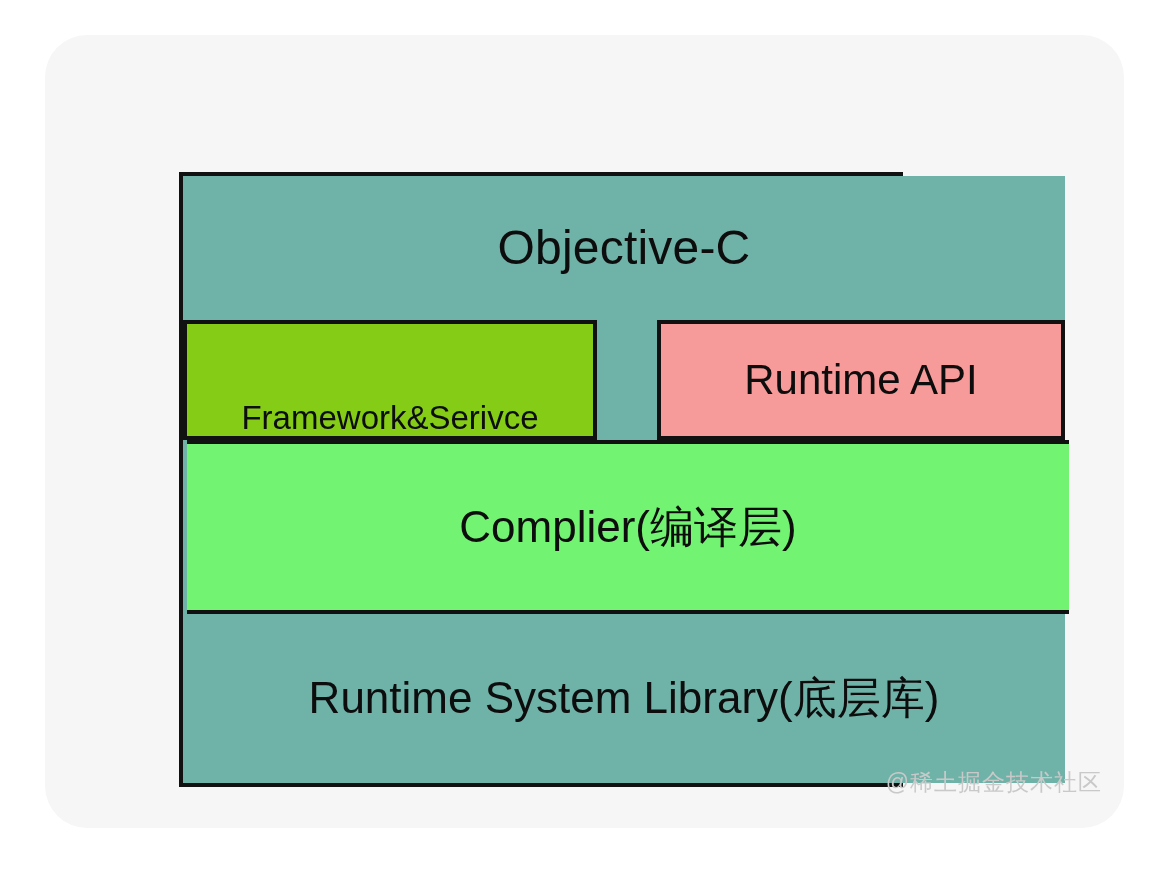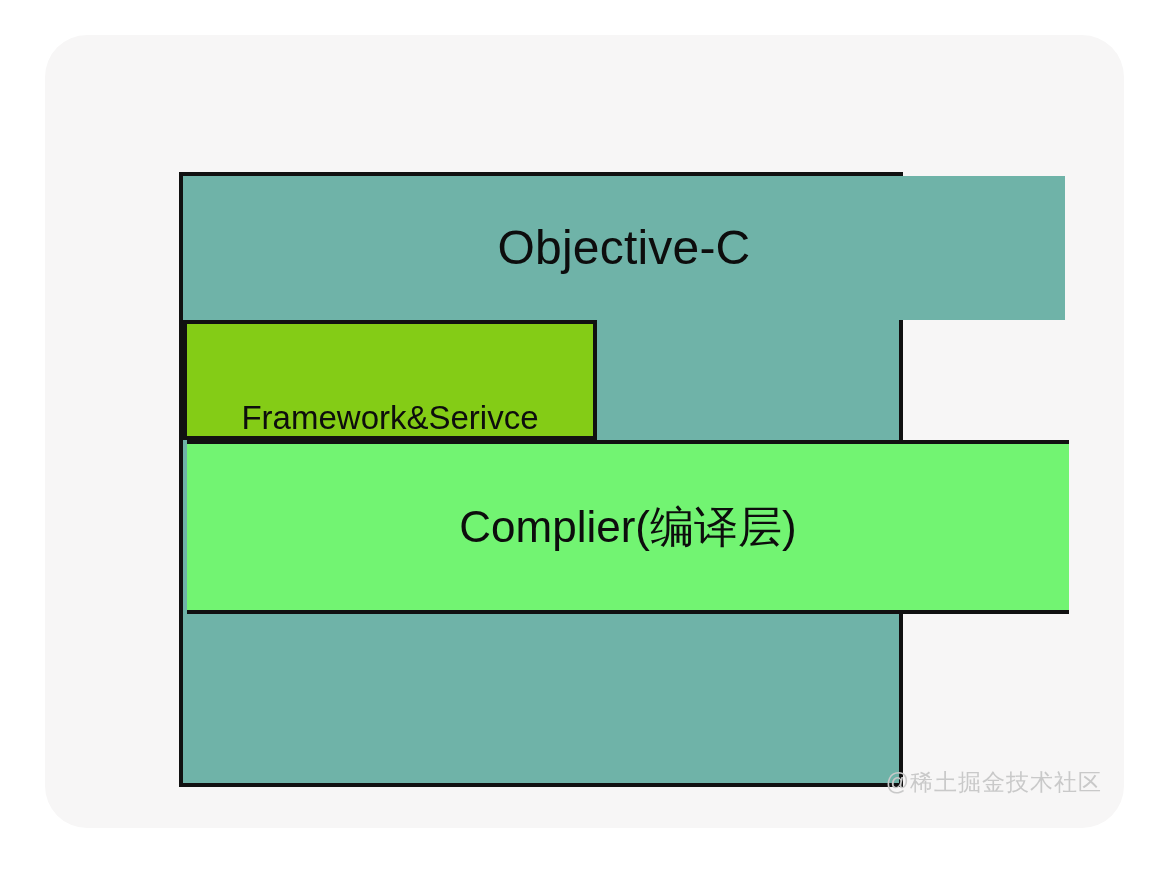--- a/index.html
+++ b/index.html
@@ -128,23 +128,29 @@
   <div id="diagram">
 
     <div class="layer" id="layer-objc">
       <span>Objective-C</span>
     </div>
 
     <div class="layer" id="layer-framework">
       <span>Framework&amp;Serivce</span>
     </div>
 
+    <div class="layer" id="layer-runtime-api">
+      <span>Runtime API</span>
+    </div>
 
     <div class="layer" id="layer-complier">
       <span>Complier(编译层)</span>
     </div>
 
+    <div class="layer" id="layer-runtime-system">
+      <span>Runtime System Library(底层库)</span>
+    </div>
 
   </div>
 
   <div id="watermark">@稀土掘金技术社区</div>
 
 </div>
 
 </body></html>

